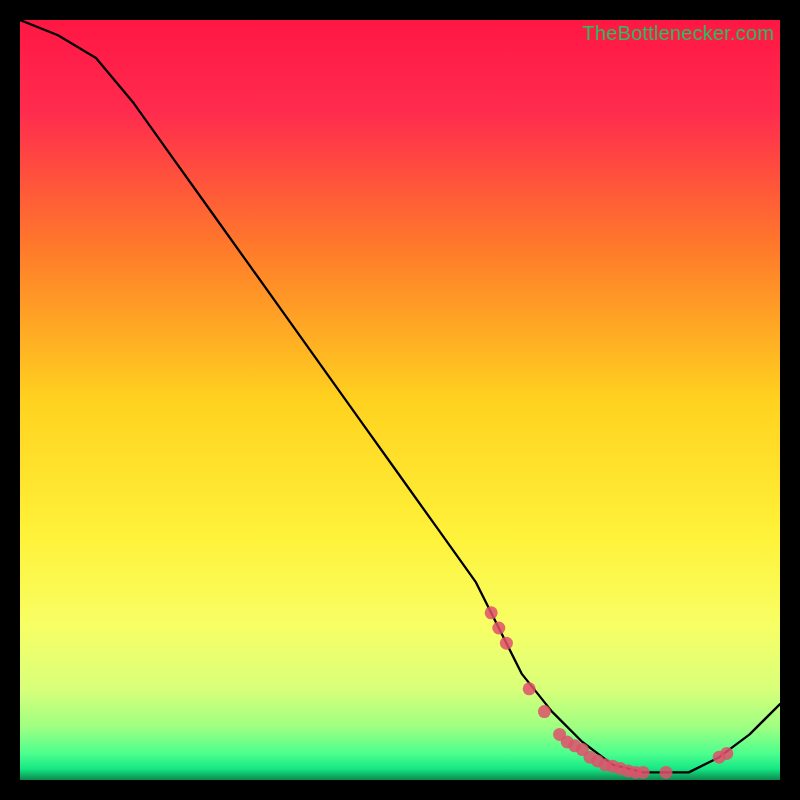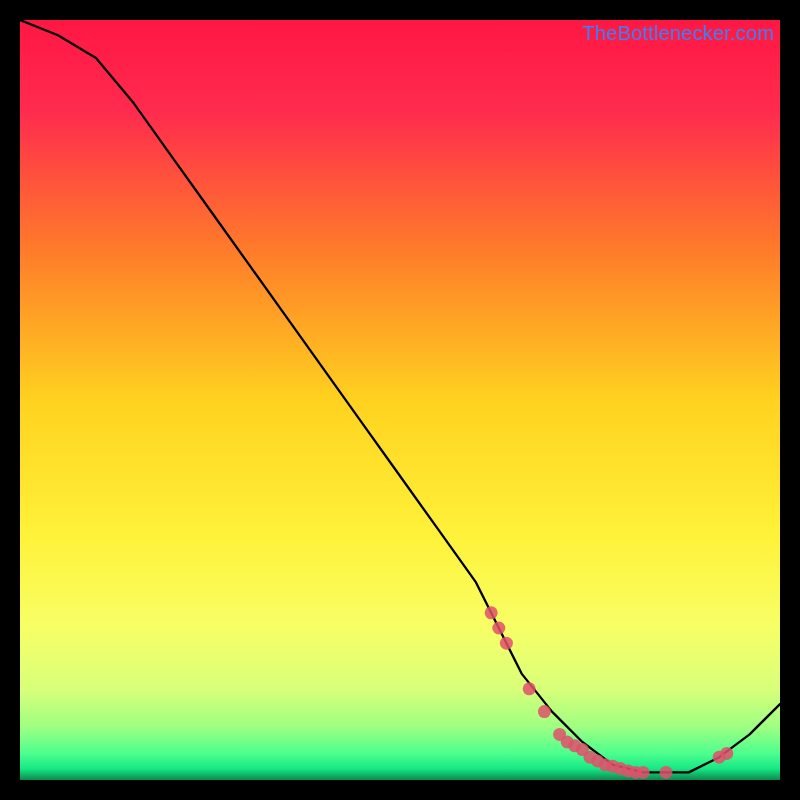--- a/index.html
+++ b/index.html
@@ -23,21 +23,21 @@
     position: absolute;
     left: 0;
     top: 0;
     width: 760px;
     height: 760px;
   }
   .watermark {
     position: absolute;
     top: 2px;
     right: 6px;
-    color: #3b82f6;
+    color: #22c55e;
     font-size: 20px;
     letter-spacing: 0.2px;
     font-weight: 500;
   }
   svg { display: block; }
 </style>
 </head>
 <body>
 
 <div class="frame">

